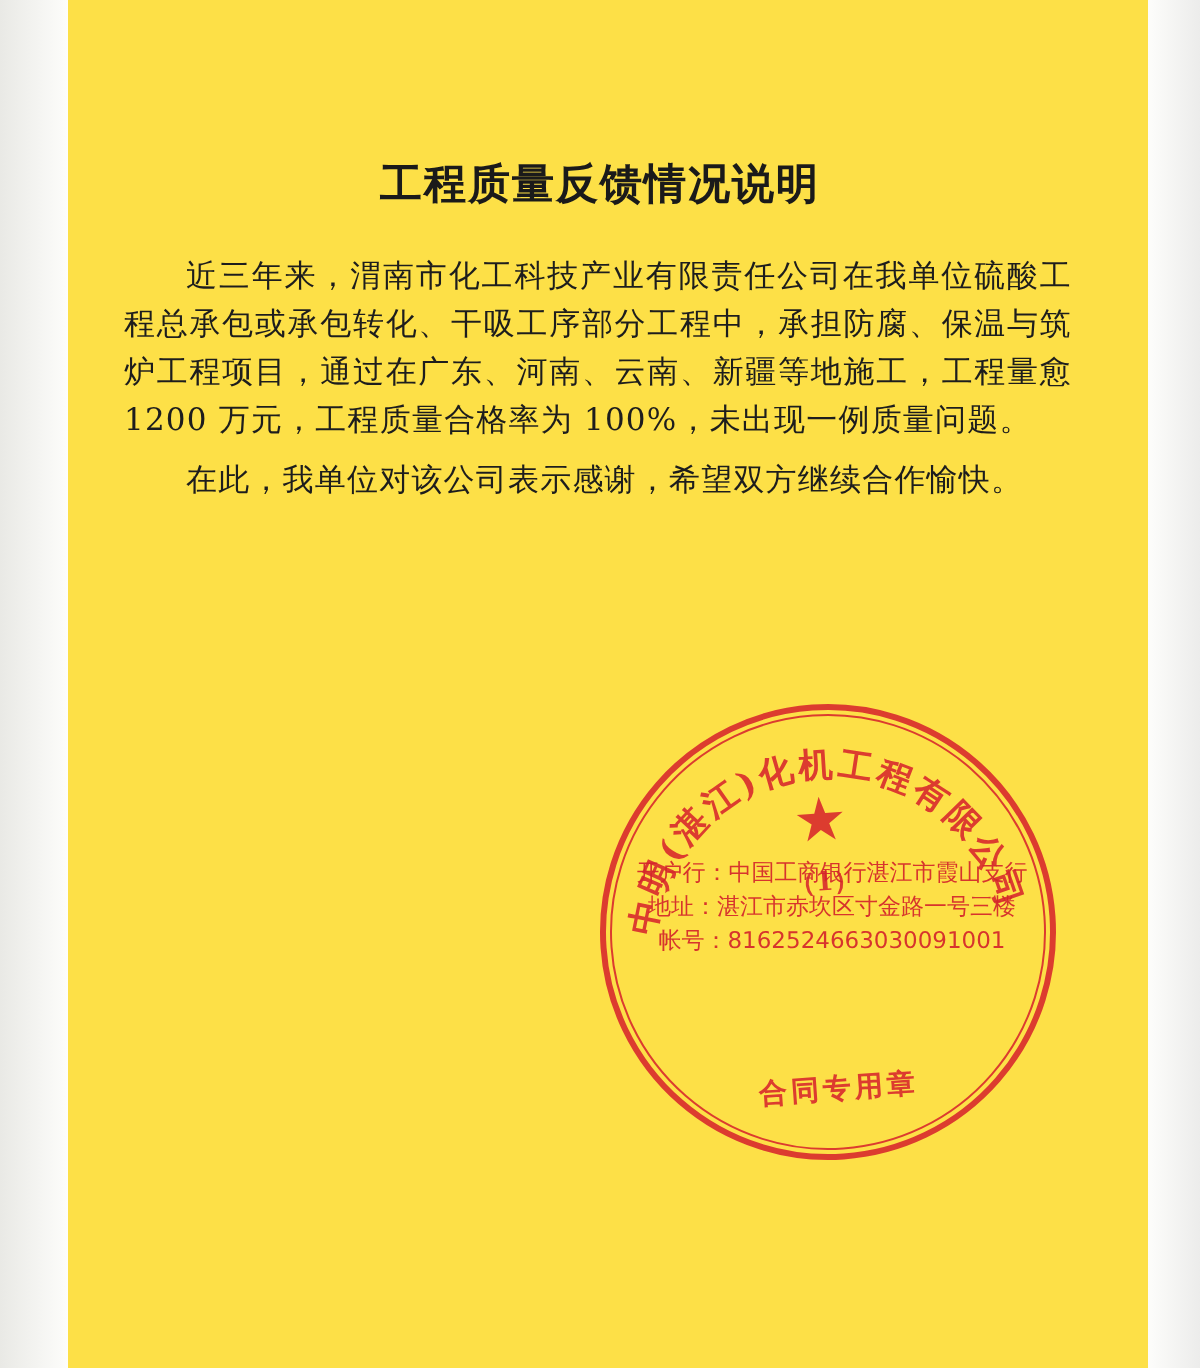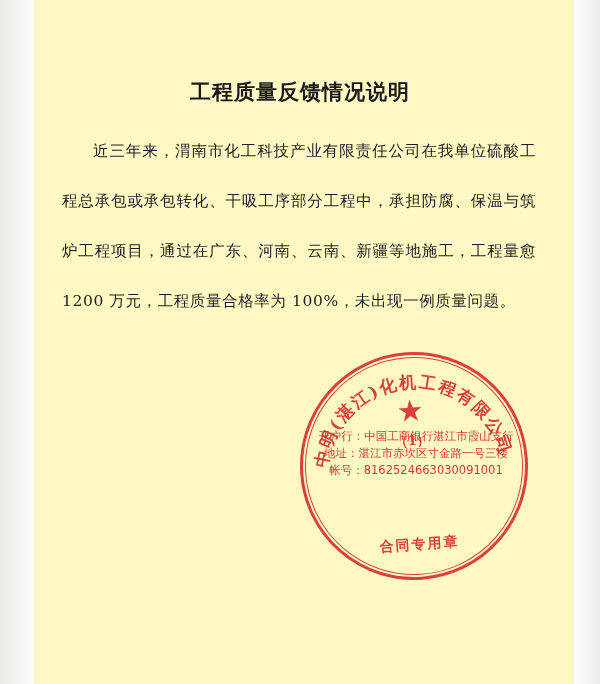--- a/index.html
+++ b/index.html
@@ -10,21 +10,21 @@
   body {
     width: 600px;
     height: 684px;
     position: relative;
     font-family: "DejaVu Serif", serif;
     overflow: hidden;
   }
   .page {
     position: absolute;
     inset: 0;
-    background: #fef9c3;
+    background: #fde047;
   }
   
   .page::before {
     content: "";
     position: absolute;
     left: 0; top: 0; bottom: 0;
     width: 34px;
     background: linear-gradient(to right, #e9e9e5, #fdfdfb);
     pointer-events: none;
   }
@@ -50,21 +50,21 @@
     font-family: "DejaVu Serif", serif;
   }
 
   .body-text {
     position: absolute;
     top: 126px;
     left: 62px;
     width: 474px;
     color: #1d1d1d;
     font-size: 15.5px;
-    line-height: 50px;
+    line-height: 24px;
     text-align: justify;
     font-family: "DejaVu Serif", serif;
   }
   .body-text p {
     margin: 0 0 6px 0;
     text-indent: 2em;
     letter-spacing: 0.6px;
   }
 
   .signature {
@@ -173,20 +173,21 @@
 </style>
 </head>
 <body>
 
 <div class="page">
 
   <div class="doc-title">工程质量反馈情况说明</div>
 
   <div class="body-text">
     <p>近三年来，渭南市化工科技产业有限责任公司在我单位硫酸工程总承包或承包转化、干吸工序部分工程中，承担防腐、保温与筑炉工程项目，通过在广东、河南、云南、新疆等地施工，工程量愈 1200 万元，工程质量合格率为 100%，未出现一例质量问题。</p>
+    <p>在此，我单位对该公司表示感谢，希望双方继续合作愉快。</p>
   </div>
 
 
   <div class="stamp">
     <div class="ring"></div>
     <div class="ring inner"></div>
     <svg class="arc-text" viewBox="0 0 228 228">
       <defs>
         <path id="arcpath" d="M 26,124 A 88,88 0 0 1 202,124" fill="none"></path>
       </defs>

